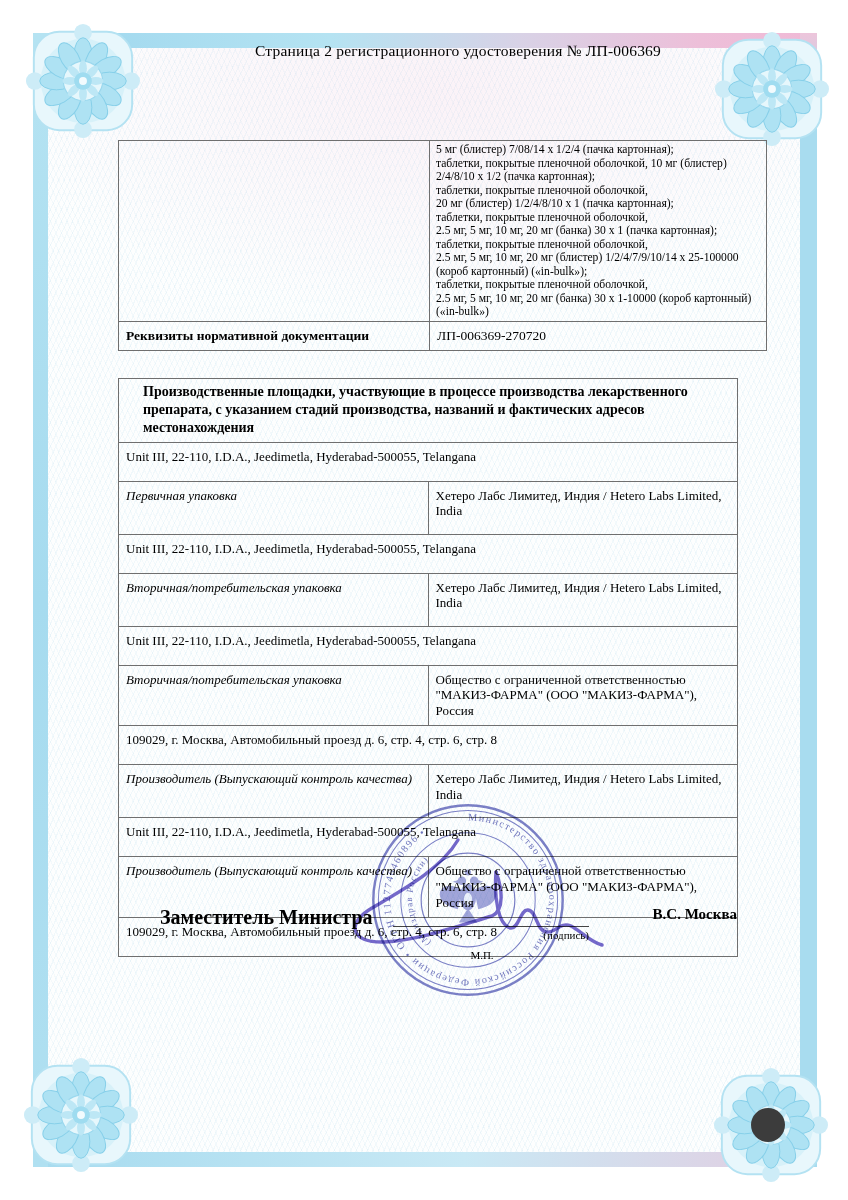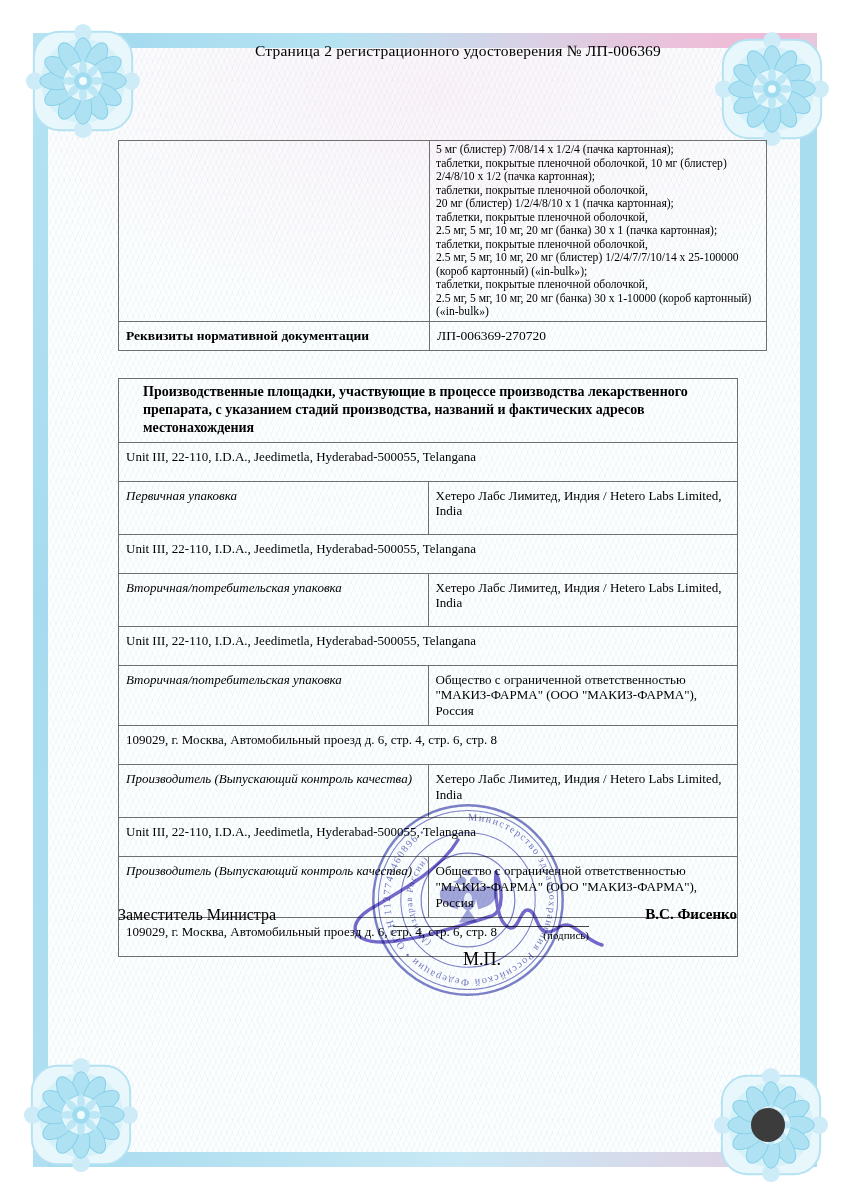--- a/index.html
+++ b/index.html
@@ -44,25 +44,25 @@
   .req-label{font-weight:bold;font-size:13.5px;}
   .req-value{font-size:13.5px;}
   .prod-table{position:absolute;left:118px;top:378px;width:620px;z-index:3;font-size:13px;line-height:1.22;}
   .prod-table .col-stage{width:360px;}
   .prod-table .col-comp{width:260px;}
   .prod-header{font-weight:bold;font-size:14px;line-height:1.3;padding:4px 24px;}
   .stage-cell{font-style:italic;height:40px;}
   .comp-cell{}
   .addr-cell{height:26px;}
   
-  .sig-title{position:absolute;left:118px;top:906px;font-weight:normal;font-size:16px;z-index:3;}
+  .sig-title{position:absolute;left:118px;top:906px;font-weight:bold;font-size:20px;z-index:3;padding-left:42px;}
   .sig-name{position:absolute;left:537px;top:906px;width:200px;text-align:right;font-weight:bold;font-size:15px;z-index:3;}
   .sig-line{position:absolute;left:393px;top:926px;width:196px;border-top:1px solid #444;z-index:3;}
   .sig-caption{position:absolute;left:393px;top:929px;width:196px;text-align:right;font-size:11px;z-index:3;}
-  .mp-caption{position:absolute;left:393px;top:949px;width:178px;text-align:center;font-size:18px;z-index:3;}
+  .mp-caption{position:absolute;left:393px;top:949px;width:178px;text-align:center;font-size:11px;z-index:3;}
   
   .stamp-svg{position:absolute;left:356px;top:788px;z-index:4;mix-blend-mode:multiply;opacity:.85;}
   .sign-svg{position:absolute;left:340px;top:830px;z-index:6;mix-blend-mode:multiply;}
 </style>
 </head>
 <body>
 
 <div class="page">
 
   <svg width="0" height="0" style="position:absolute" aria-hidden="true">
@@ -133,21 +133,21 @@
       <td class="col-a"></td>
       <td class="col-b packaging-cell">
         <div>5 мг (блистер) 7/08/14 x 1/2/4 (пачка картонная);</div>
         <div>таблетки, покрытые пленочной оболочкой, 10 мг (блистер)</div>
         <div>2/4/8/10 x 1/2 (пачка картонная);</div>
         <div>таблетки, покрытые пленочной оболочкой,</div>
         <div>20 мг (блистер) 1/2/4/8/10 x 1 (пачка картонная);</div>
         <div>таблетки, покрытые пленочной оболочкой,</div>
         <div>2.5 мг, 5 мг, 10 мг, 20 мг (банка) 30 x 1 (пачка картонная);</div>
         <div>таблетки, покрытые пленочной оболочкой,</div>
-        <div>2.5 мг, 5 мг, 10 мг, 20 мг (блистер) 1/2/4/7/7/10/14 x 25-100000</div>
+        <div>2.5 мг, 5 мг, 10 мг, 20 мг (блистер) 1/2/4/7/9/10/14 x 25-100000</div>
         <div>(короб картонный) («in-bulk»);</div>
         <div>таблетки, покрытые пленочной оболочкой,</div>
         <div>2.5 мг, 5 мг, 10 мг, 20 мг (банка) 30 x 1-10000  (короб картонный)</div>
         <div>(«in-bulk»)</div>
       </td>
     </tr>
     <tr>
       <td class="col-a req-label">Реквизиты нормативной документации</td>
       <td class="col-b req-value">ЛП-006369-270720</td>
     </tr>
@@ -200,21 +200,21 @@
       <td class="col-stage stage-cell">Производитель (Выпускающий контроль качества)</td>
       <td class="col-comp comp-cell">Общество с ограниченной ответственностью "МАКИЗ-ФАРМА" (ООО "МАКИЗ-ФАРМА"), Россия</td>
     </tr>
     <tr>
       <td colspan="2" class="addr-cell">109029, г. Москва, Автомобильный проезд д. 6, стр. 4, стр. 6, стр. 8</td>
     </tr>
   </tbody>
     </table>
 
   <div class="sig-title">Заместитель Министра</div>
-  <div class="sig-name">В.С. Фисенко</div>
+  <div class="sig-name">В.С. Москва</div>
   <div class="sig-line"></div>
   <div class="sig-caption">(подпись)</div>
   <div class="mp-caption">М.П.</div>
 
   <svg class="stamp-svg" width="224" height="224" viewBox="0 0 220 220">
     <defs>
       <path id="ringPath" d="M 110,32 A 78,78 0 1 1 109.98,32.0004"></path>
       <path id="innerPath" d="M 110,54 A 56,56 0 1 1 109.98,54.0004"></path>
     </defs>
     <g stroke="#666bbd" fill="none">

